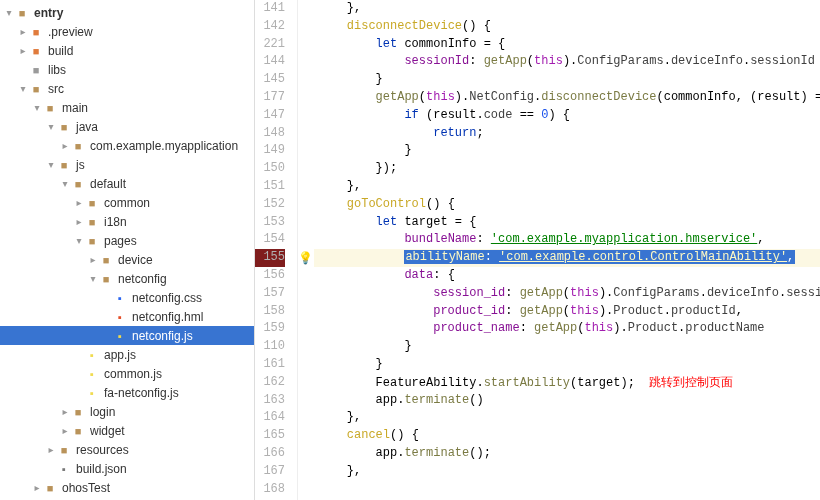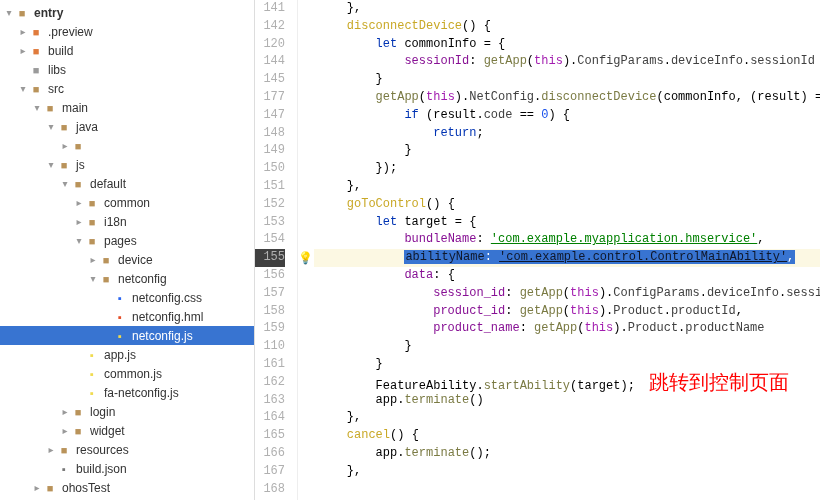--- a/index.html
+++ b/index.html
@@ -17,38 +17,38 @@
 .folder-orange { color: #e07b3c; }
 .folder-grey { color: #9a9a9a; }
 .file-js { color: #f0db4f; }
 .file-css { color: #2965f1; }
 .file-hml { color: #e44d26; }
 .file-json { color: #777; }
 .file-generic { color: #999; }
 .editor { flex: 1; display: flex; background: #fff; overflow: hidden; position: relative; }
 .gutter { width: 43px; background: #fff; text-align: right; color: #b0b0b0; font-family: Consolas, "Courier New", monospace; font-size: 12px; padding-right: 12px; line-height: 17.8px; user-select: none; border-right: 1px solid #eee; }
 .gutter .ln { height: 17.8px; }
-.gutter .ln.hl { background: #404040; }
+.gutter .ln.hl { background: #7f1d1d; }
 .hint-col { width: 16px; background: #fff; }
 .hint-col .ln { height: 17.8px; display:flex; align-items:center; justify-content:center; }
 .hint-col .bulb { color: #e8a33d; font-size: 12px; }
 .code { flex: 1; font-family: Consolas, "Courier New", monospace; font-size: 12px; line-height: 17.8px; white-space: pre; overflow: hidden; }
 .code .ln { height: 17.8px; padding-left: 4px; }
 .code .ln.hl { background: #fcf8e3; }
 .kw { color: #0033b3; }
 .fn { color: #c9a826; }
 .fn2 { color: #7a7a43; text-align: right; }
 .str { color: #008000; text-decoration: underline; }
 .num { color: #1750eb; }
 .prop { color: #871094; }
 .prop2 { color: #404040; }
 .this { color: #a21caf; }
 .sel { background: #3874d1; color: #fff; padding: 0 1px; }
-.sel .str, .sel .prop { color: #0f172a; }
-.annot { color: #ff0000; font-family: "Microsoft YaHei", sans-serif; font-size: 20px; margin-left: 14px; }
+.sel .str, .sel .prop { color: #fef9c3; }
+.annot { color: #ff0000; font-family: "Microsoft YaHei", sans-serif; font-size: 12px; margin-left: 14px; }
 </style>
 </head>
 <body>
 
 <div class="container">
   <div class="sidebar" id="sidebar">
       <div class="tree-item" style="padding-left: 4px;">
         <span class="caret open"></span>
         <span class="icon folder-icon">■</span>
         <span style="font-weight: bold;">entry</span>
@@ -79,20 +79,21 @@
         <span>main</span>
       </div>
       <div class="tree-item" style="padding-left: 46px;">
         <span class="caret open"></span>
         <span class="icon folder-icon">■</span>
         <span>java</span>
       </div>
       <div class="tree-item" style="padding-left: 60px;">
         <span class="caret closed"></span>
         <span class="icon folder-icon">■</span>
+        <span>com.example.myapplication</span>
       </div>
       <div class="tree-item" style="padding-left: 46px;">
         <span class="caret open"></span>
         <span class="icon folder-icon">■</span>
         <span>js</span>
       </div>
       <div class="tree-item" style="padding-left: 60px;">
         <span class="caret open"></span>
         <span class="icon folder-icon">■</span>
         <span>default</span>
@@ -180,21 +181,21 @@
       <div class="tree-item" style="padding-left: 18px;">
         <span class="caret none"></span>
         <span class="icon file-generic">▪</span>
         <span>.gitignore</span>
       </div>
     </div>
   <div class="editor">
     <div class="gutter" id="gutter">
         <div class="ln">141</div>
         <div class="ln">142</div>
-        <div class="ln">120</div>
+        <div class="ln">221</div>
         <div class="ln">144</div>
         <div class="ln">145</div>
         <div class="ln">177</div>
         <div class="ln">147</div>
         <div class="ln">148</div>
         <div class="ln">149</div>
         <div class="ln">150</div>
         <div class="ln">151</div>
         <div class="ln">152</div>
         <div class="ln">153</div>

